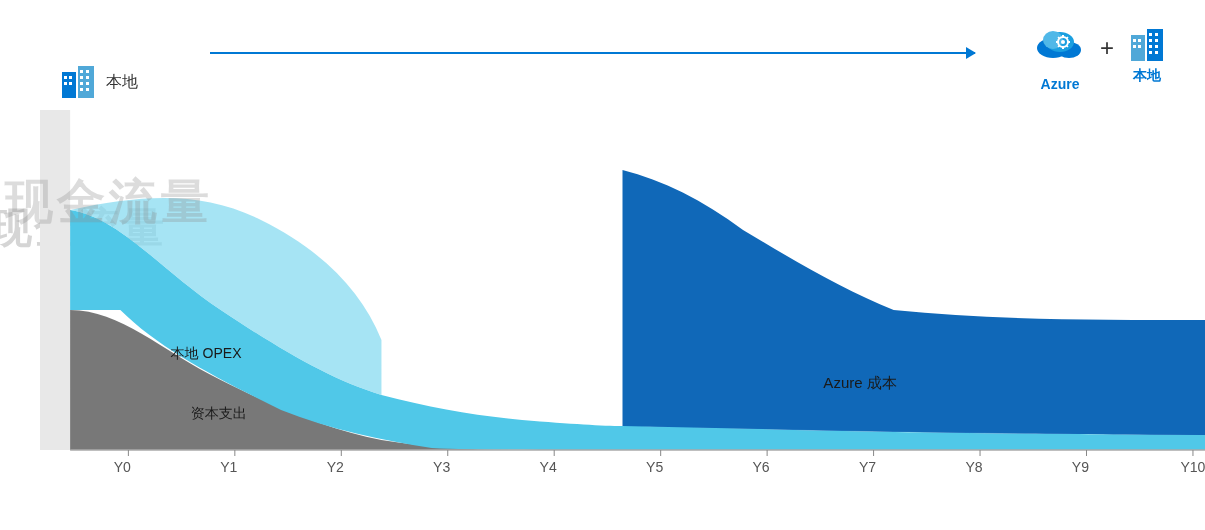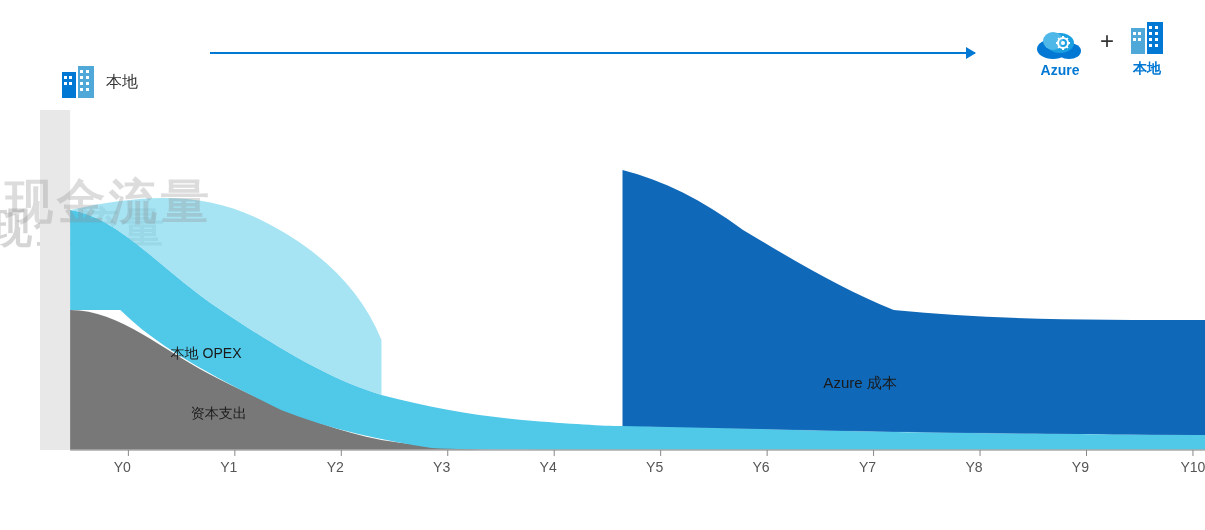--- a/index.html
+++ b/index.html
@@ -66,21 +66,21 @@
       right: 40px;
       display: flex;
       align-items: center;
       gap: 10px;
     }
 
     .azure-icon-wrap {
       display: flex;
       flex-direction: column;
       align-items: center;
-      gap: 1px;
+      gap: 16px;
     }
 
     .azure-cloud-icon {
       width: 50px;
       height: 40px;
     }
 
     .azure-label {
       font-size: 14px;
       color: #0078d4;

